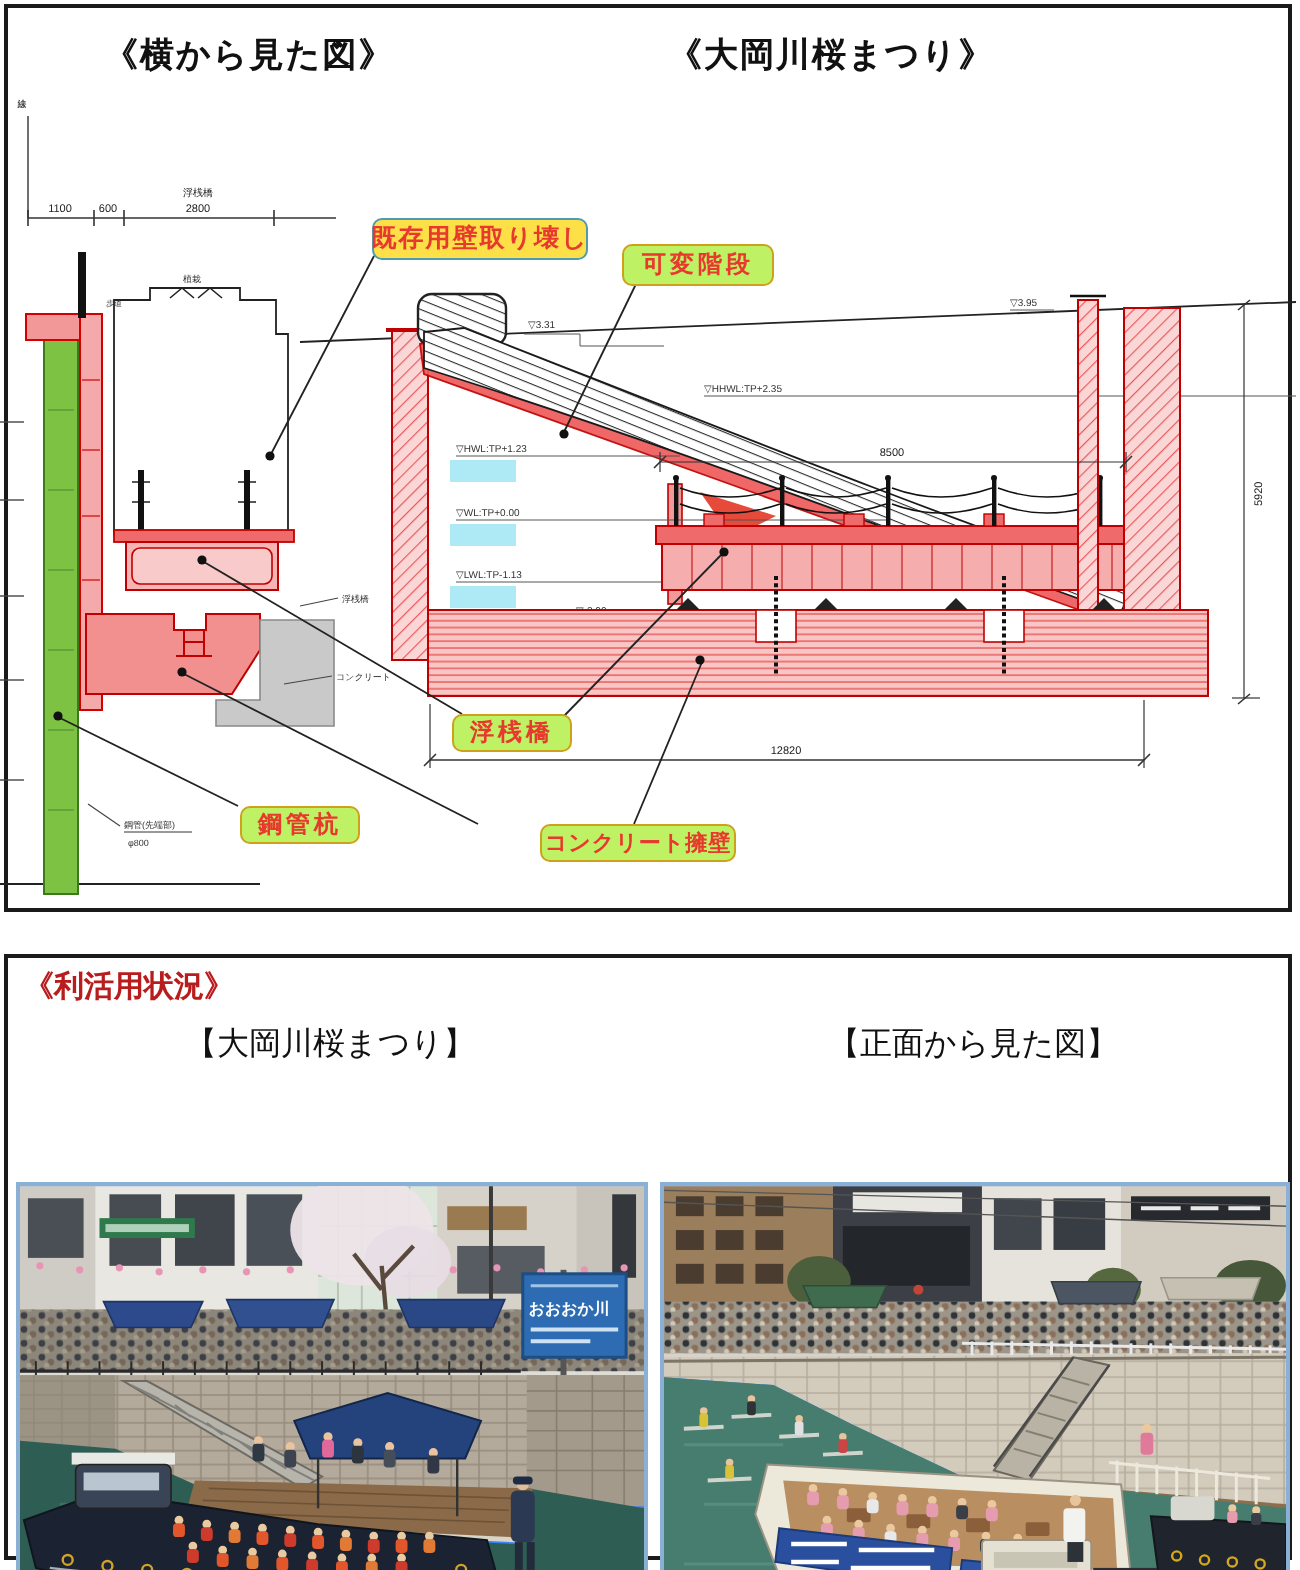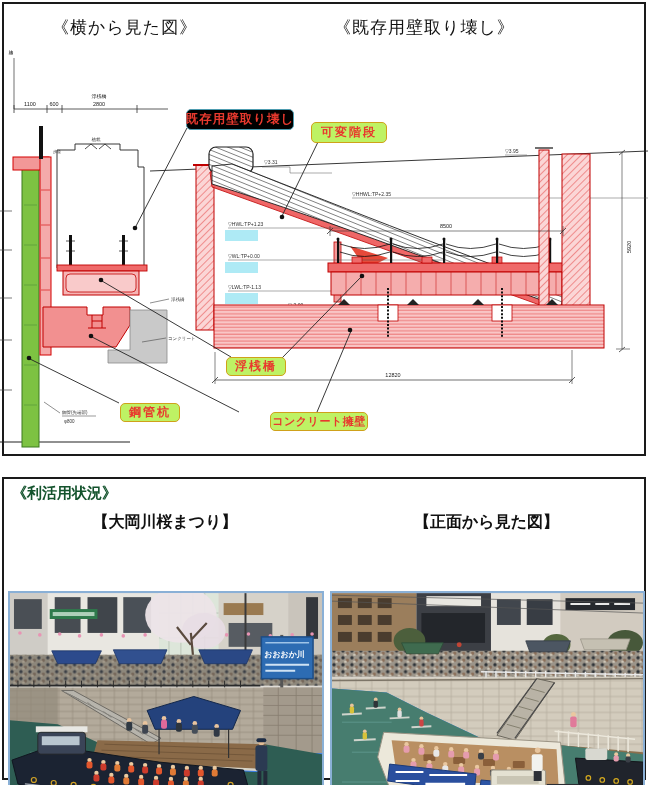--- a/index.html
+++ b/index.html
@@ -1,39 +1,39 @@
 <!DOCTYPE html>
 <html><head>
 <meta charset="utf-8">
 <style>
   html,body{margin:0;padding:0;background:#fff;}
   .page{position:relative;width:650px;height:785px;background:#fff;overflow:hidden;
         font-family:"Liberation Sans","DejaVu Sans",sans-serif;}
   .abs{position:absolute;}
   .panel{position:absolute;border:2.5px solid #1a1a1a;background:#fff;}
-  .dtitle{position:absolute;font-size:17px;font-weight:normal;color:#111;letter-spacing:1px;white-space:nowrap;}
-  .stitle{position:absolute;font-size:15px;font-weight:bold;color:#14532d;white-space:nowrap;}
-  .cap{position:absolute;font-size:16px;font-weight:bold;color:#111;text-align:center;white-space:nowrap;}
+  .dtitle{position:absolute;font-size:17px;font-weight:bold;color:#111;letter-spacing:1px;white-space:nowrap;}
+  .stitle{position:absolute;font-size:15px;font-weight:bold;color:#b91c1c;white-space:nowrap;}
+  .cap{position:absolute;font-size:16px;font-weight:normal;color:#111;text-align:center;white-space:nowrap;}
   .co{position:absolute;display:flex;align-items:center;justify-content:center;
       background:#bef264;border:1.5px solid #cfa11a;border-radius:5px;
       color:#e8392e;font-weight:bold;font-size:12px;letter-spacing:2px;white-space:nowrap;z-index:5;}
-  .co.blue{background:#000000;border-color:#4d9cb0;font-size:12.5px;letter-spacing:1px;}
+  .co.blue{background:#fde047;border-color:#4d9cb0;font-size:12.5px;letter-spacing:1px;}
   .photo{position:absolute;border:2px solid #8ab0d6;background:#3b82f6;line-height:0;margin-top:45px;}
   svg{display:block;}
   svg text{font-family:"Liberation Sans","DejaVu Sans",sans-serif;}
 </style>
 </head>
 <body>
 
 <div class="page">
 
   <div class="panel" style="left:2px;top:2px;width:640px;height:450px;"></div>
 
   <div class="dtitle" style="left:52px;top:16px;">《横から見た図》</div>
-  <div class="dtitle" style="left:334px;top:16px;">《既存用壁取り壊し》</div>
+  <div class="dtitle" style="left:334px;top:16px;">《大岡川桜まつり》</div>
 
   <svg class="abs" style="left:0;top:0;z-index:2;" width="650" height="460" viewBox="0 0 650 460">
     <defs>
       <pattern id="rh" width="5" height="5" patternUnits="userSpaceOnUse" patternTransform="rotate(45)">
         <rect width="5" height="5" fill="#fbd6d6"></rect>
         <line x1="0" y1="0" x2="0" y2="5" stroke="#e85a5a" stroke-width="1.2"></line>
       </pattern>
       <pattern id="sh" width="4.6" height="4.6" patternUnits="userSpaceOnUse" patternTransform="rotate(112)">
         <rect width="4.6" height="4.6" fill="#ffffff"></rect>
         <line x1="0" y1="0" x2="0" y2="4.6" stroke="#2a2a2a" stroke-width="1.1"></line>

